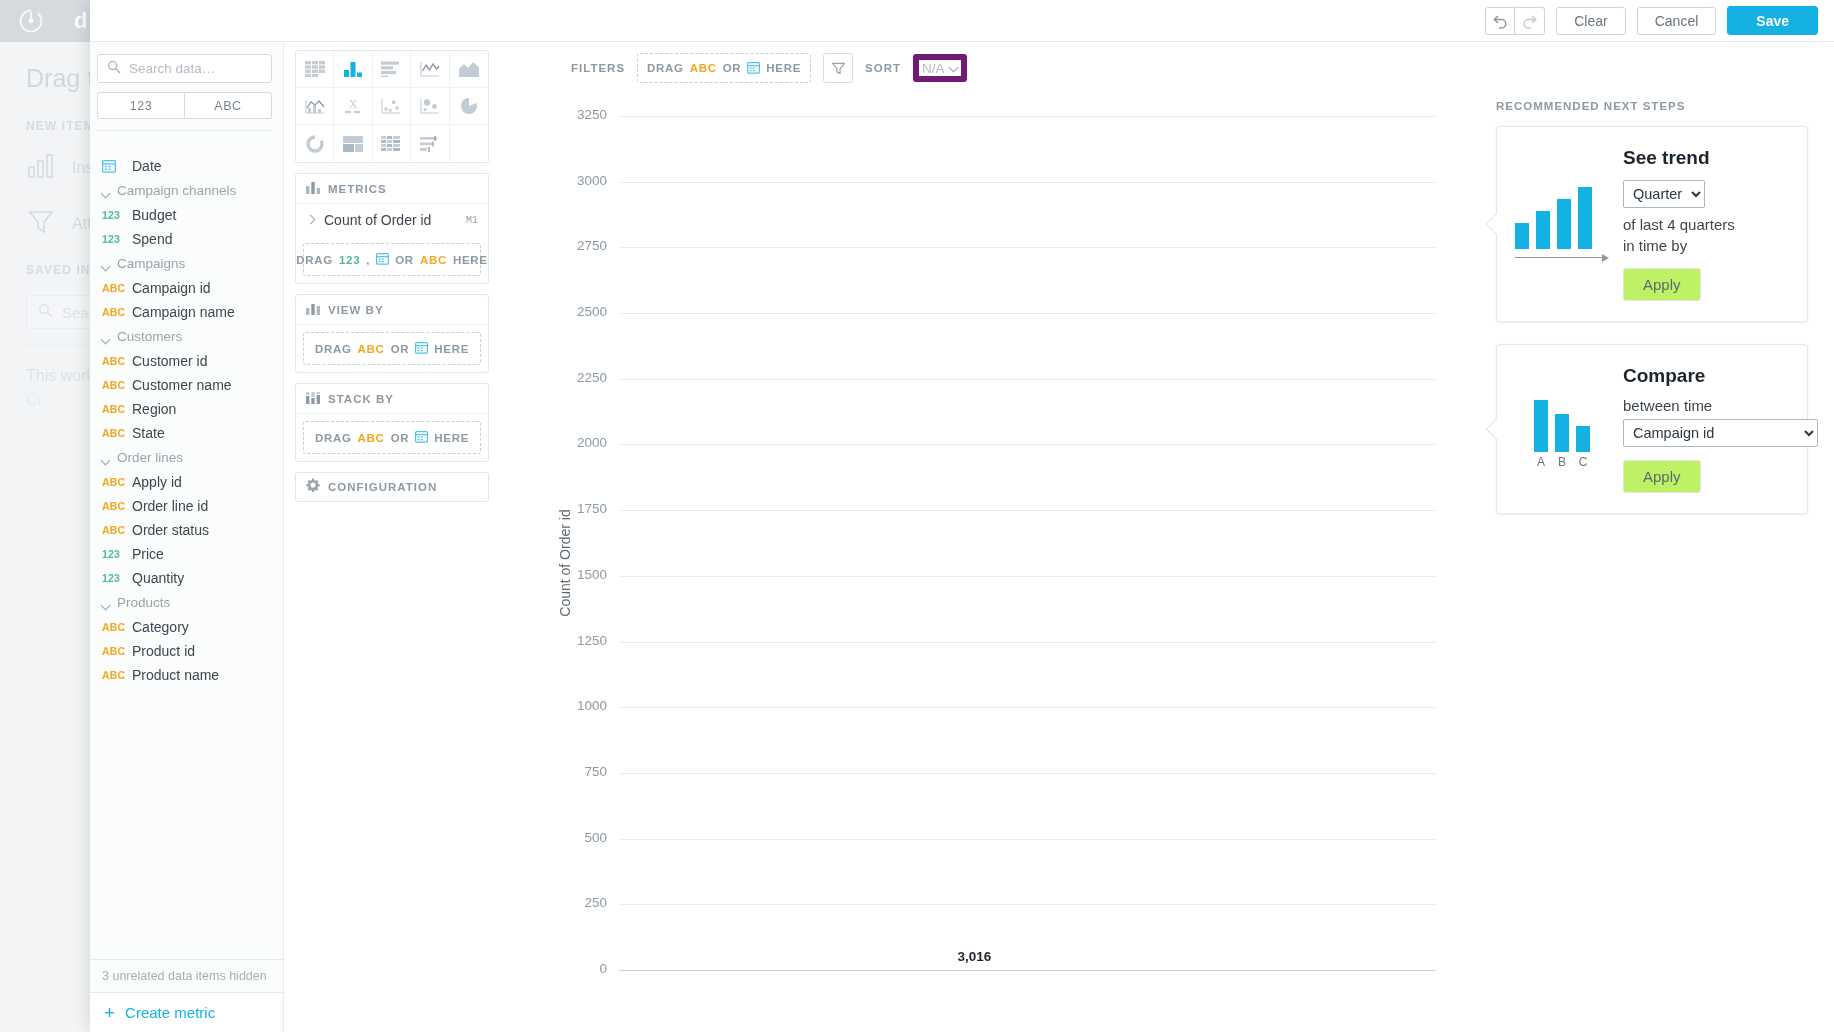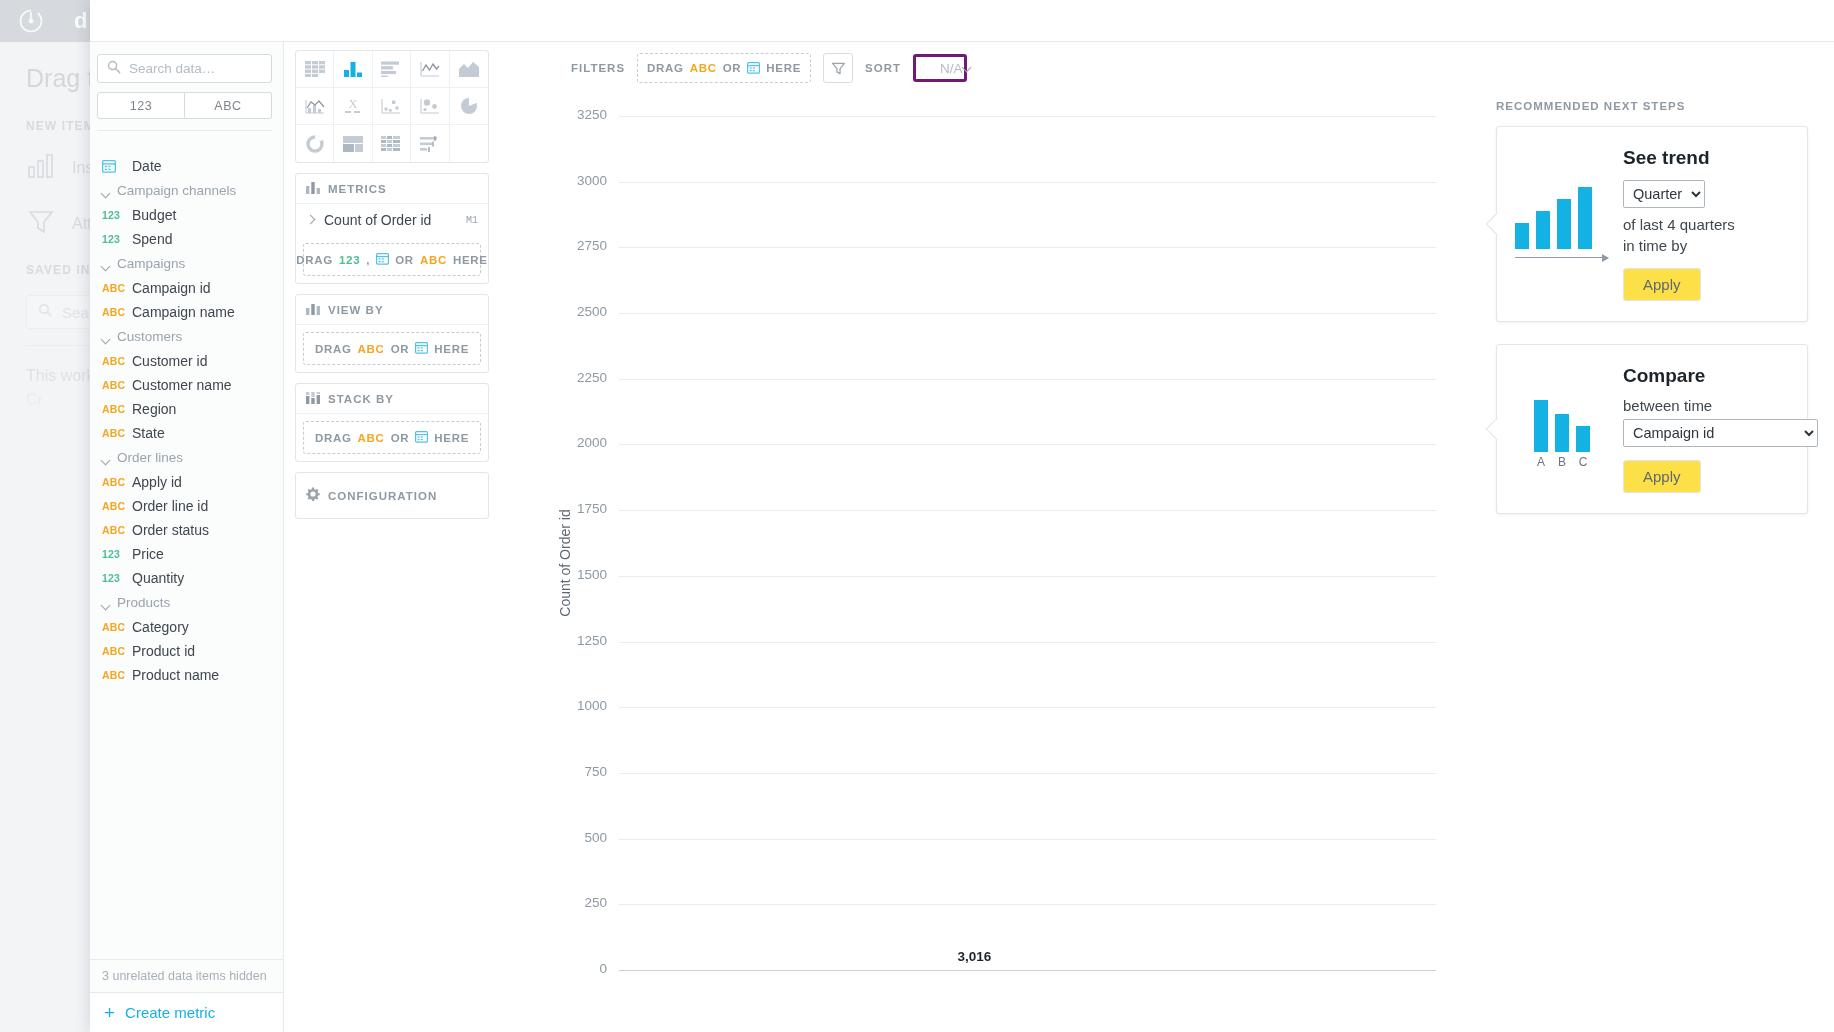--- a/index.html
+++ b/index.html
@@ -173,41 +173,41 @@
   .bi-badge { margin-left: auto; font-size: 10px; color: #9aa4ad; font-family: "Liberation Mono", monospace; }
   .dropzone {
     margin: 7px; height: 33px; border: 1px dashed #c5cdd4; border-radius: 3px;
     display: flex; align-items: center; justify-content: center; gap: 6px;
     font-size: 11.5px; font-weight: 700; letter-spacing: .7px; color: #8e99a3;
   }
   .dz-num { color: #4cc08f; }
   .dz-txt { color: #f5a623; }
   #config-row {
     margin-top: 10px; border: 1px solid #e1e6ea; border-radius: 3px; background: #fff;
-    height: 47px; display: flex; align-items: center; gap: 8px; padding: 0 10px; cursor: pointer;
+    height: 30px; display: flex; align-items: center; gap: 8px; padding: 0 10px; cursor: pointer;
   }
 
   
   #chart-toolbar {
     position: absolute; left: 409px; top: 42px; right: 0; height: 52px;
     display: flex; align-items: center; gap: 12px; padding-left: 72px;
   }
   .tb-label { font-size: 11.5px; font-weight: 700; letter-spacing: 1px; color: #8e99a3; }
   #filter-dz {
     width: 174px; height: 30px; border: 1px dashed #c5cdd4; border-radius: 3px;
     display: flex; align-items: center; justify-content: center; gap: 6px;
     font-size: 11.5px; font-weight: 700; letter-spacing: .7px; color: #8e99a3;
   }
   #filter-btn {
     width: 30px; height: 30px; border: 1px solid #d7dde3; border-radius: 3px; background: #fff;
     display: flex; align-items: center; justify-content: center; cursor: pointer;
   }
   #sort-select {
-    width: 54px; height: 28px; border: 3px solid #701a75; border-radius: 3px; background: #fff;
-    display: flex; align-items: center; justify-content: space-between; padding: 0 24px;
+    width: 54px; height: 28px; border: 6px solid #701a75; border-radius: 3px; background: #fff;
+    display: flex; align-items: center; justify-content: space-between; padding: 0 3px;
     font-size: 13.5px; color: #b4bcc4; cursor: pointer;
   }
   .sel-chev { width: 8px; height: 8px; position: relative; }
   .sel-chev::before {
     content: ""; position: absolute; left: 0; top: 0;
     width: 6px; height: 6px; border-right: 1.5px solid #9aa4ad; border-bottom: 1.5px solid #9aa4ad;
     transform: rotate(45deg);
   }
 
   
@@ -254,21 +254,21 @@
   .rec-art { width: 110px; flex: 0 0 110px; display: flex; align-items: center; justify-content: center; }
   .rec-body { flex: 1; }
   .rec-h { font-size: 19px; font-weight: 700; color: #1c242c; margin-bottom: 9px; }
   .rec-p { font-size: 15px; color: #3e474f; line-height: 1.38; }
   .rec-select {
     font-family: inherit; font-size: 14.5px; color: #2d363e; background: #fff;
     border: 1px solid #aeb6bd; border-radius: 2px; padding: 4px 5px; margin: 2px 0 7px 0;
     cursor: pointer; outline: none;
   }
   .rec-apply {
-    margin-top: 12px; border: 1px solid #dfe4e9; border-radius: 3px; background: #fde047;
+    margin-top: 12px; border: 1px solid #dfe4e9; border-radius: 3px; background: #bef264;
     font-family: inherit; font-size: 15px; color: #5d6872; padding: 7px 19px; cursor: pointer;
   }
   .art-bars { display: flex; align-items: flex-end; gap: 7px; height: 62px; }
   .art-bars i { display: block; width: 14px; background: #14b2e2; }
   .art-axis { margin-top: 5px; position: relative; width: 94px; height: 8px; }
   .art-axis::before { content: ""; position: absolute; left: 0; top: 3px; width: 88px; height: 1.4px; background: #8e99a3; }
   .art-axis::after {
     content: ""; position: absolute; right: 0; top: 0px;
     border-top: 4px solid transparent; border-bottom: 4px solid transparent; border-left: 7px solid #8e99a3;
   }
@@ -328,20 +328,39 @@
     <div id="bg-hr"></div>
     <div id="bg-emptytext">
       <span>This workspace has no saved insights. </span><a>Cr</a>
     </div>
   </div>
 </div>
 
 <div id="modal">
 
   <div id="ins-header">
+    <div id="ins-actions">
+      <div id="undo-redo">
+        <button class="arrowbtn">
+          <svg width="17" height="17" viewBox="0 0 17 17">
+            <path d="M5.5 4.5 L2.2 7.6 L5.7 10.4" fill="none" stroke="#8e99a3" stroke-width="1.5" stroke-linecap="round" stroke-linejoin="round"></path>
+            <path d="M2.6 7.6 H9.6 a4.2 4.2 0 0 1 0 8.4 H7.6" fill="none" stroke="#8e99a3" stroke-width="1.5" stroke-linecap="round"></path>
+          </svg>
+        </button>
+        <button class="arrowbtn">
+          <svg width="17" height="17" viewBox="0 0 17 17">
+            <path d="M11.5 4.5 L14.8 7.6 L11.3 10.4" fill="none" stroke="#c3cad1" stroke-width="1.5" stroke-linecap="round" stroke-linejoin="round"></path>
+            <path d="M14.4 7.6 H7.4 a4.2 4.2 0 0 0 0 8.4 H9.4" fill="none" stroke="#c3cad1" stroke-width="1.5" stroke-linecap="round"></path>
+          </svg>
+        </button>
+      </div>
+      <button class="hbtn" id="btn-clear">Clear</button>
+      <button class="hbtn" id="btn-cancel">Cancel</button>
+      <button class="hbtn" id="btn-save">Save</button>
+    </div>
   </div>
 
   <div id="catalog">
     <div id="cat-top">
       <div id="cat-search">
         <span>
           <svg width="14" height="14" viewBox="0 0 14 14">
             <circle cx="5.6" cy="5.6" r="4" fill="none" stroke="#b4bcc4" stroke-width="1.5"></circle>
             <path d="M8.7 8.7 L12.6 12.6" stroke="#b4bcc4" stroke-width="1.5" stroke-linecap="round"></path>
           </svg>

